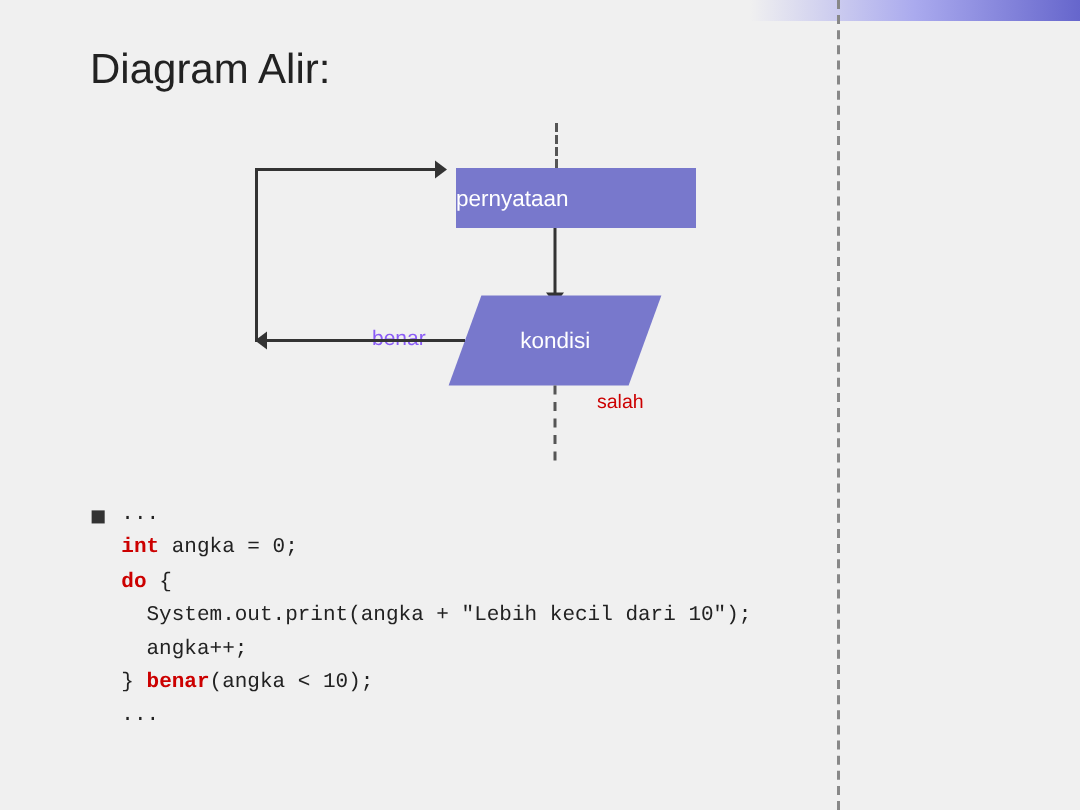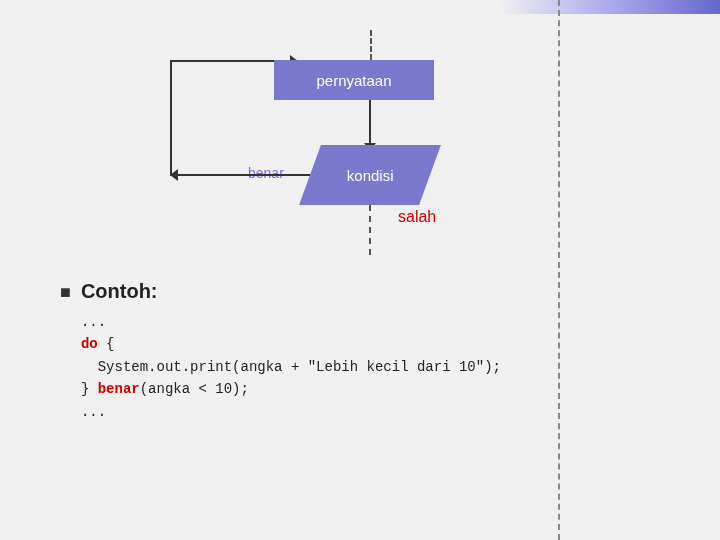--- a/index.html
+++ b/index.html
@@ -63,27 +63,27 @@
       left: 230px;
       width: 2px;
       height: 30px;
       border-left: 2px dashed #555;
     }
 
     
     .rect-pernyataan {
       position: absolute;
       top: 30px;
-      left: 134px;
+      left: 164px;
       width: 160px;
       height: 40px;
       background: #7878cc;
       display: flex;
       align-items: center;
-      justify-content: center;
+      justify-content: flex-start;
       color: white;
       font-size: 15px;
     }
 
     
     .arrow-down-1 {
       position: absolute;
       top: 70px;
       left: 229px;
       width: 2px;
@@ -133,21 +133,21 @@
       left: 108px;
       font-size: 14px;
       color: #8b5cf6;
     }
 
     
     .label-salah {
       position: absolute;
       top: 178px;
       left: 258px;
-      font-size: 16px;
+      font-size: 13px;
       color: #cc0000;
     }
 
     
     
     .arrow-benar-h {
       position: absolute;
       top: 144px;
       left: 30px;
       width: 140px;
@@ -237,20 +237,21 @@
     }
   </style>
 </head>
 <body>
 
 <div class="top-bar"></div>
 <div class="right-dashed"></div>
 
 <div class="page-content">
 
+  <div class="title">Diagram Alir:</div>
 
   <div class="flowchart">
 
     <div class="flow-top-line"></div>
 
     <div class="arrow-benar-v"></div>
     <div class="arrow-benar-top"></div>
 
     <div class="rect-pernyataan">
       <span>pernyataan</span>
@@ -269,23 +270,24 @@
     <div class="arrow-benar-h"></div>
 
     <div class="label-salah">salah</div>
 
     <div class="arrow-salah"></div>
   </div>
 
   <div class="code-section">
     <span class="bullet">■</span>
     <div>
-      <div class="contoh-title">Contoh:</div>
       <div class="code-block">
         <div>...</div>
+        <div><span class="code-keyword">int</span> angka = 0;</div>
         <div><span class="code-keyword">do</span> {</div>
         <div>&nbsp;&nbsp;System.out.print(angka + "Lebih kecil dari 10");</div>
+        <div>&nbsp;&nbsp;angka++;</div>
         <div>} <span class="code-keyword">benar</span>(angka &lt; 10);</div>
         <div>...</div>
       </div>
     </div>
   </div>
 </div>
 
 </body></html>

